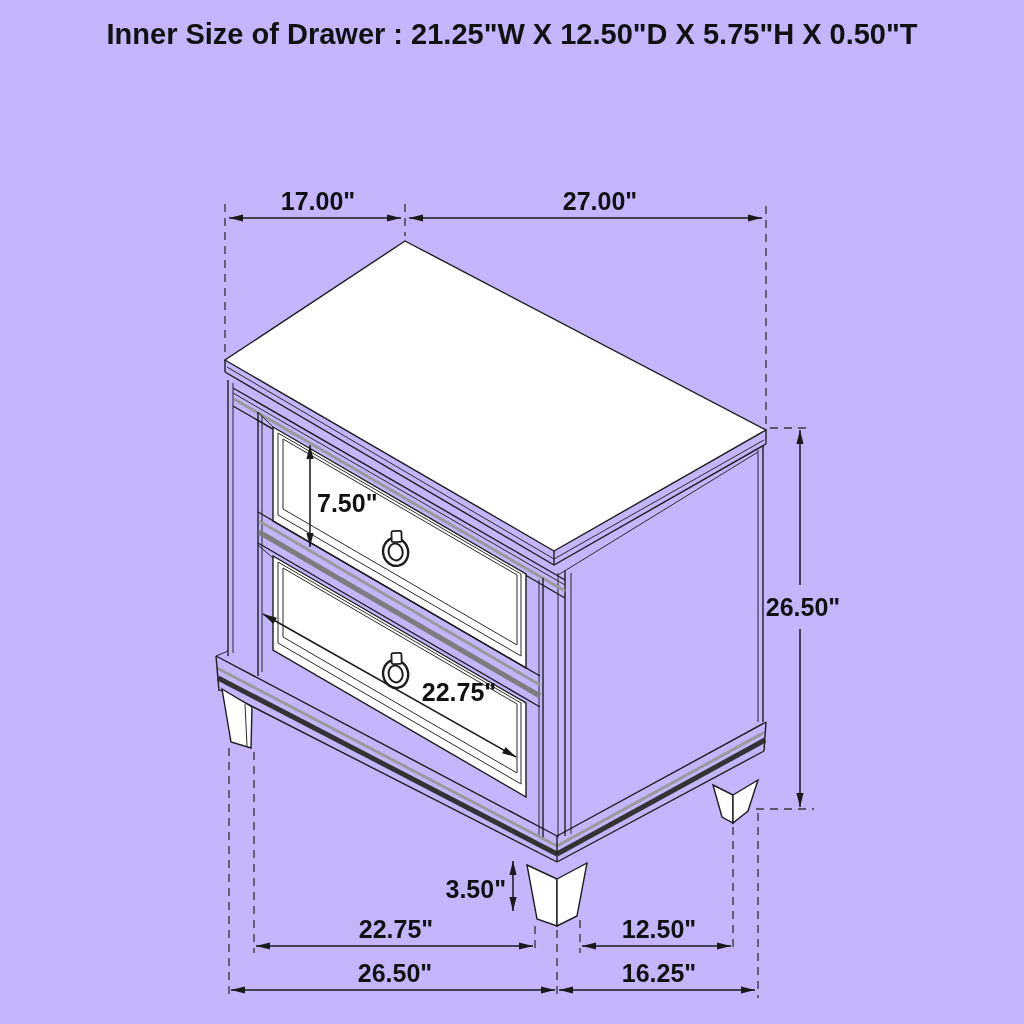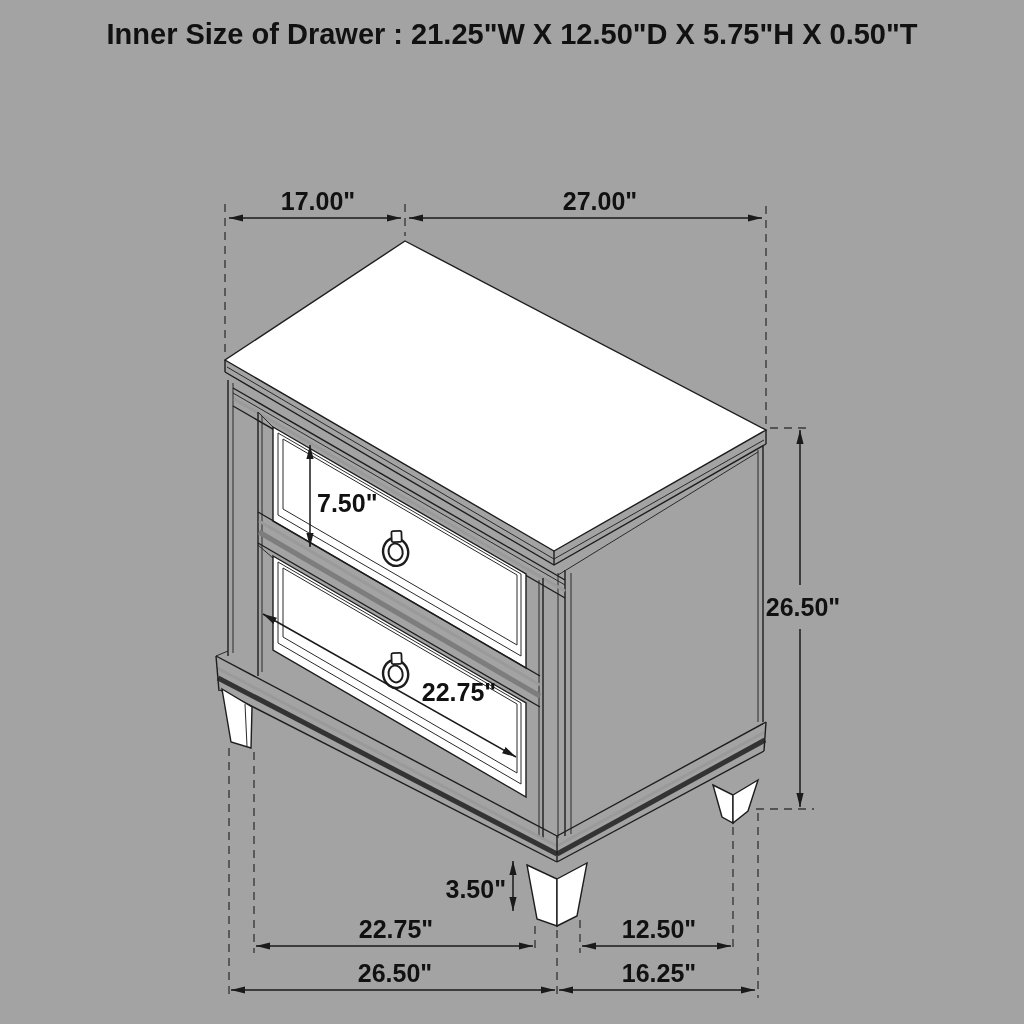--- a/index.html
+++ b/index.html
@@ -1,16 +1,16 @@
 <!DOCTYPE html>
 <html><head>
 <meta charset="utf-8">
 <style>
   html,body{margin:0;padding:0;background:#ffffff;}
-  .stage{position:relative;width:1024px;height:1024px;background:#a3a3a3;overflow:hidden;
+  .stage{position:relative;width:1024px;height:1024px;background:#c4b5fd;overflow:hidden;
          font-family:"Liberation Sans",sans-serif;}
   svg{display:block;}
   text{font-family:"Liberation Sans","DejaVu Sans",sans-serif;font-weight:bold;fill:#111111;}
   .dimlabel{font-size:25px;}
   .titletext{font-size:29px;}
   .ln{stroke:#1d1d1d;stroke-width:1.4;fill:none;}
   .lnthin{stroke:#2a2a2a;stroke-width:1;fill:none;}
   .dim{stroke:#1a1a1a;stroke-width:1.5;fill:none;}
   .ext{stroke:#3a3a3a;stroke-width:1.4;fill:none;stroke-dasharray:8 6;}
   .grayA{stroke:#9a9a9a;stroke-width:3;fill:none;}

